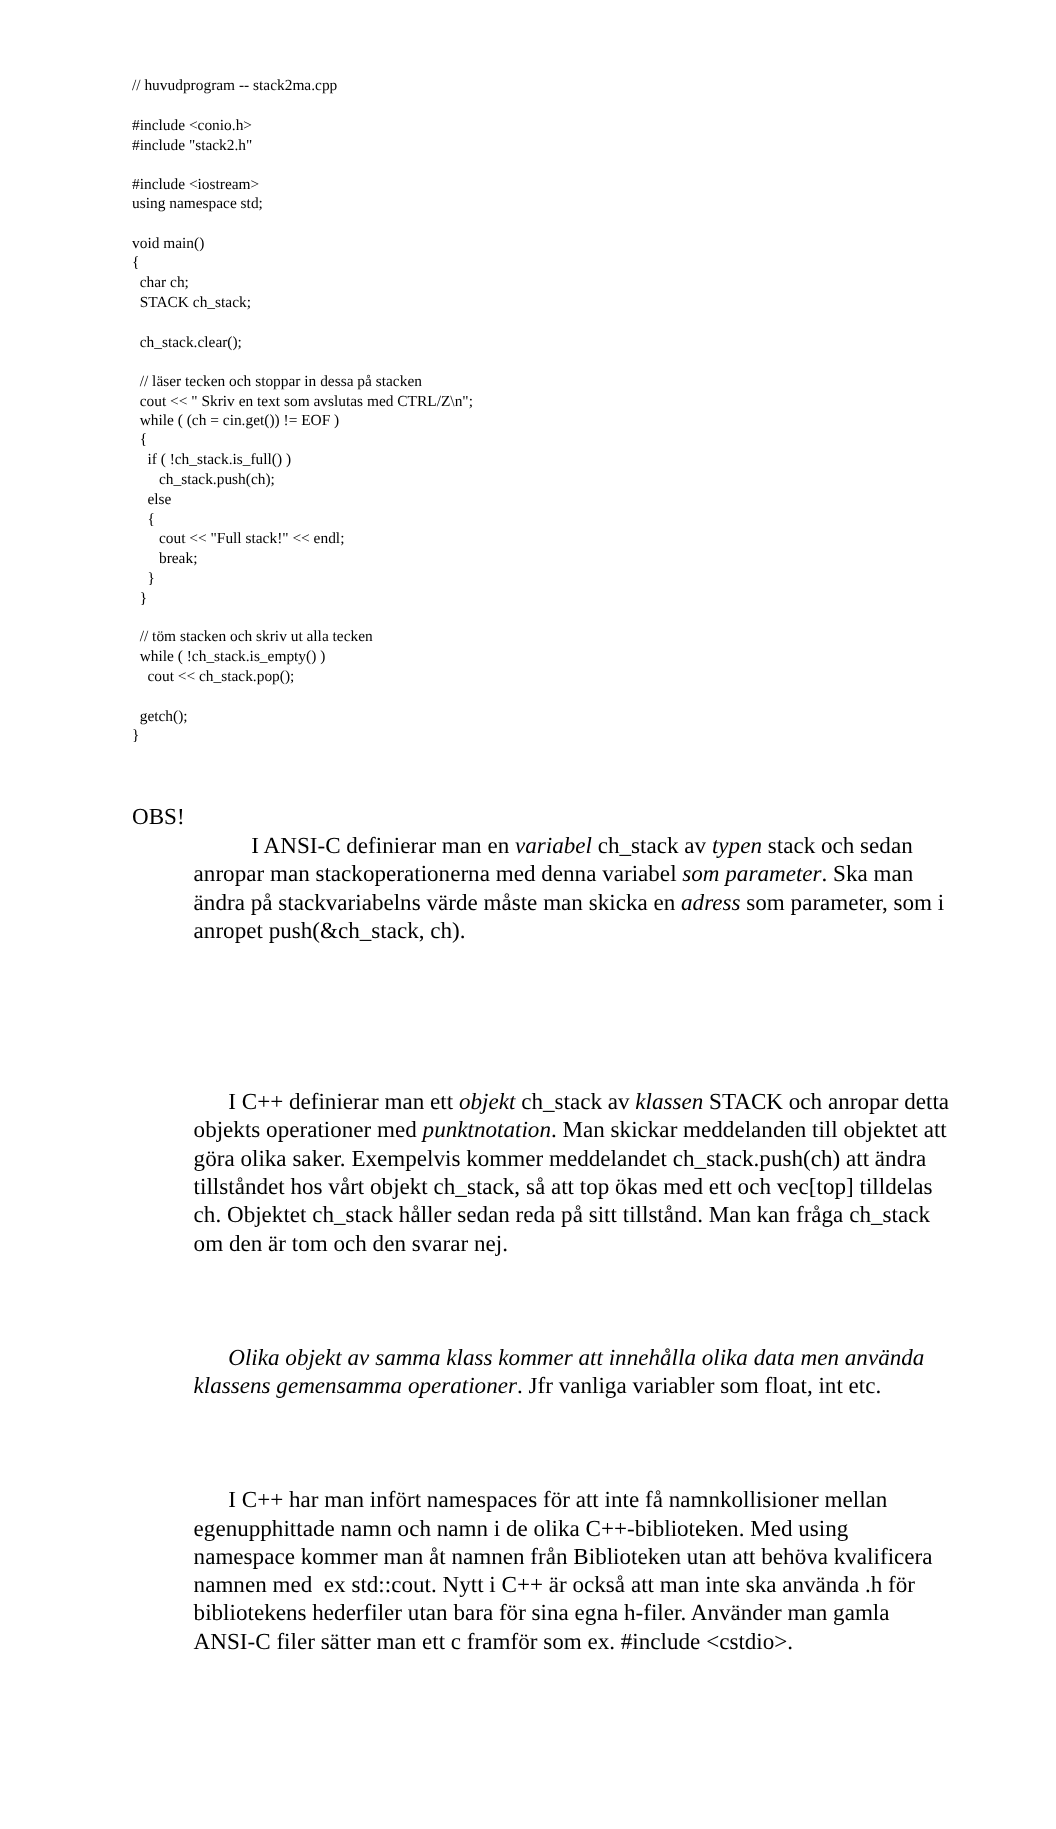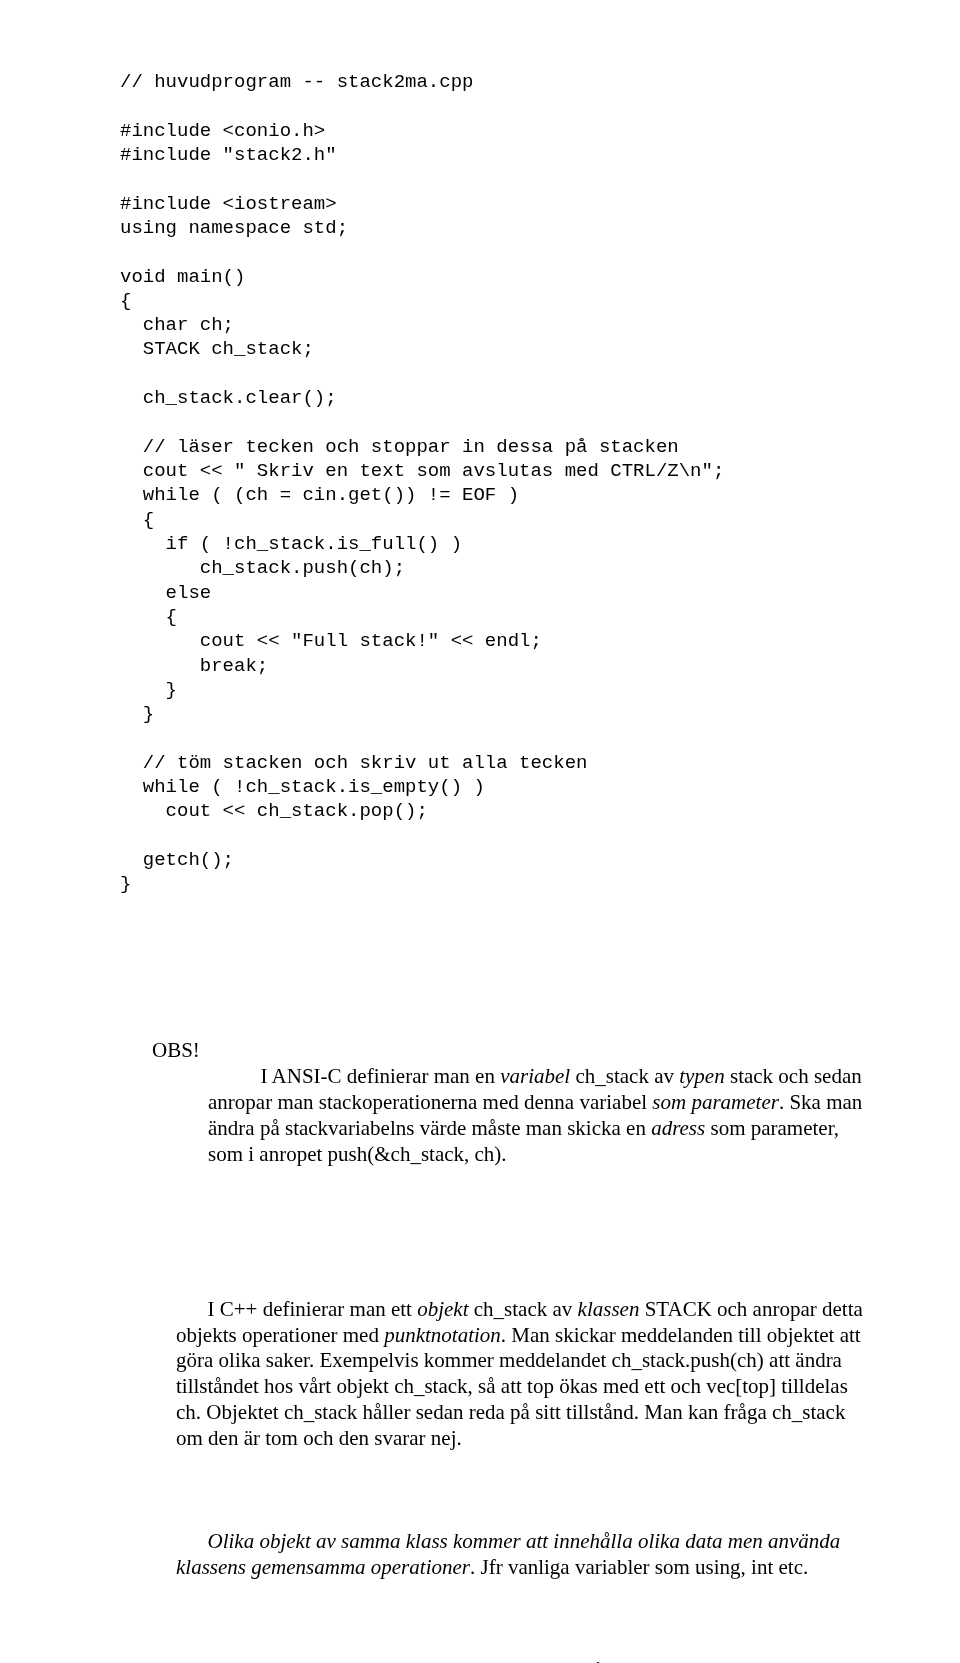--- a/index.html
+++ b/index.html
@@ -10,39 +10,37 @@
       font-family: "Times New Roman", Times, serif;
       color: #000000;
     }
     .page {
       padding: 70px 95px 60px 120px;
       box-sizing: border-box;
       min-height: 1663px;
       position: relative;
     }
     .code-block {
-      font-family: Liberation Mono, monospace;
-      font-size: 19px;
+      font-family: Liberation Serif, serif;
+      font-size: 14px;
       line-height: 1.28;
       white-space: pre;
-      margin-bottom: 90px;
     }
     .prose-block {
       font-family: "Times New Roman", Times, serif;
       font-size: 21px;
       line-height: 1.23;
     }
     .para {
       margin-bottom: 26px;
       white-space: pre-wrap;
     }
     .obs-line {
       display: flex;
       align-items: baseline;
-      margin-left: 32px;
     }
     .obs-label {
       display: inline-block;
       width: 56px;
       flex-shrink: 0;
     }
     .obs-body {
       flex: 1;
     }
     .indent-block {
@@ -99,21 +97,21 @@
           <span>I ANSI-C definierar man en </span><span class="italic">variabel</span><span> ch_stack av </span><span class="italic">typen</span><span> stack och sedan anropar man stackoperationerna med denna variabel </span><span class="italic">som parameter</span><span>. Ska man ändra på stackvariabelns värde måste man skicka en </span><span class="italic">adress</span><span> som parameter, som i anropet push(&amp;ch_stack, ch).</span>
         </span>
       </div>
     </div>
 
     <div class="para indent-block">
       <span>I C++ definierar man ett </span><span class="italic">objekt</span><span> ch_stack av </span><span class="italic">klassen</span><span> STACK och anropar detta objekts operationer med </span><span class="italic">punktnotation</span><span>. Man skickar meddelanden till objektet att göra olika saker. Exempelvis kommer meddelandet ch_stack.push(ch) att ändra tillståndet hos vårt objekt ch_stack, så att top ökas med ett och vec[top] tilldelas ch. Objektet ch_stack håller sedan reda på sitt tillstånd. Man kan fråga ch_stack om den är tom och den svarar nej.</span>
     </div>
 
     <div class="para indent-block">
-      <span class="italic">Olika objekt av samma klass kommer att innehålla olika data men använda klassens gemensamma operationer</span><span>. Jfr vanliga variabler som using, int etc.</span>
+      <span class="italic">Olika objekt av samma klass kommer att innehålla olika data men använda klassens gemensamma operationer</span><span>. Jfr vanliga variabler som float, int etc.</span>
     </div>
 
     <div class="para indent-block">
       <span>I C++ har man infört namespaces för att inte få namnkollisioner mellan egenupphittade namn och namn i de olika C++-biblioteken. Med using namespace kommer man åt namnen från Biblioteken utan att behöva kvalificera namnen med  ex std::cout. Nytt i C++ är också att man inte ska använda .h för bibliotekens hederfiler utan bara för sina egna h-filer. Använder man gamla ANSI-C filer sätter man ett c framför som ex. #include &lt;cstdio&gt;.</span>
     </div>
 
   </div>
 
 </div>
 

